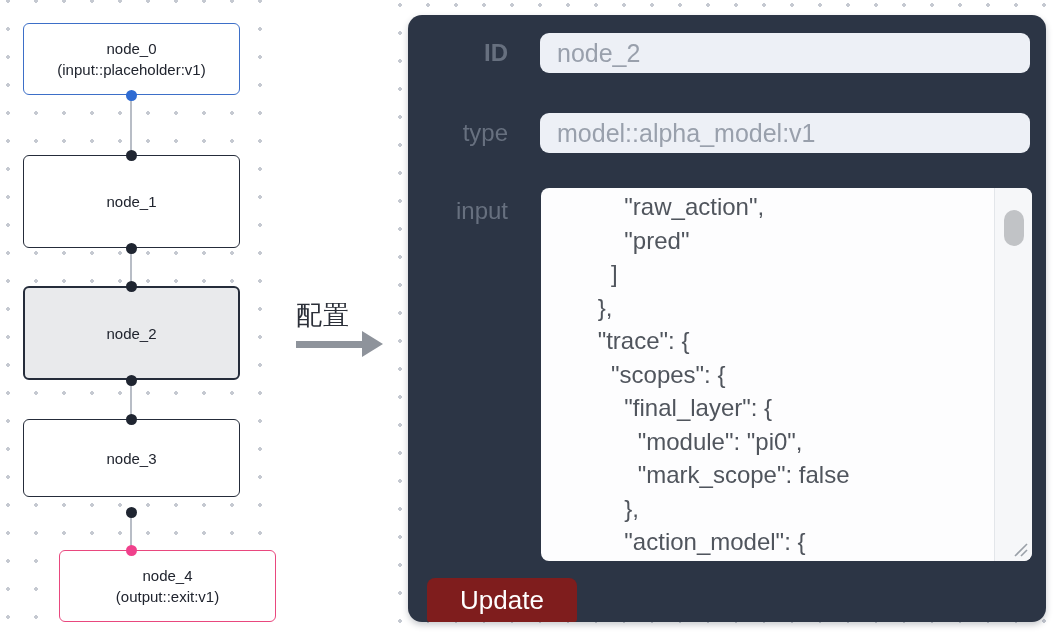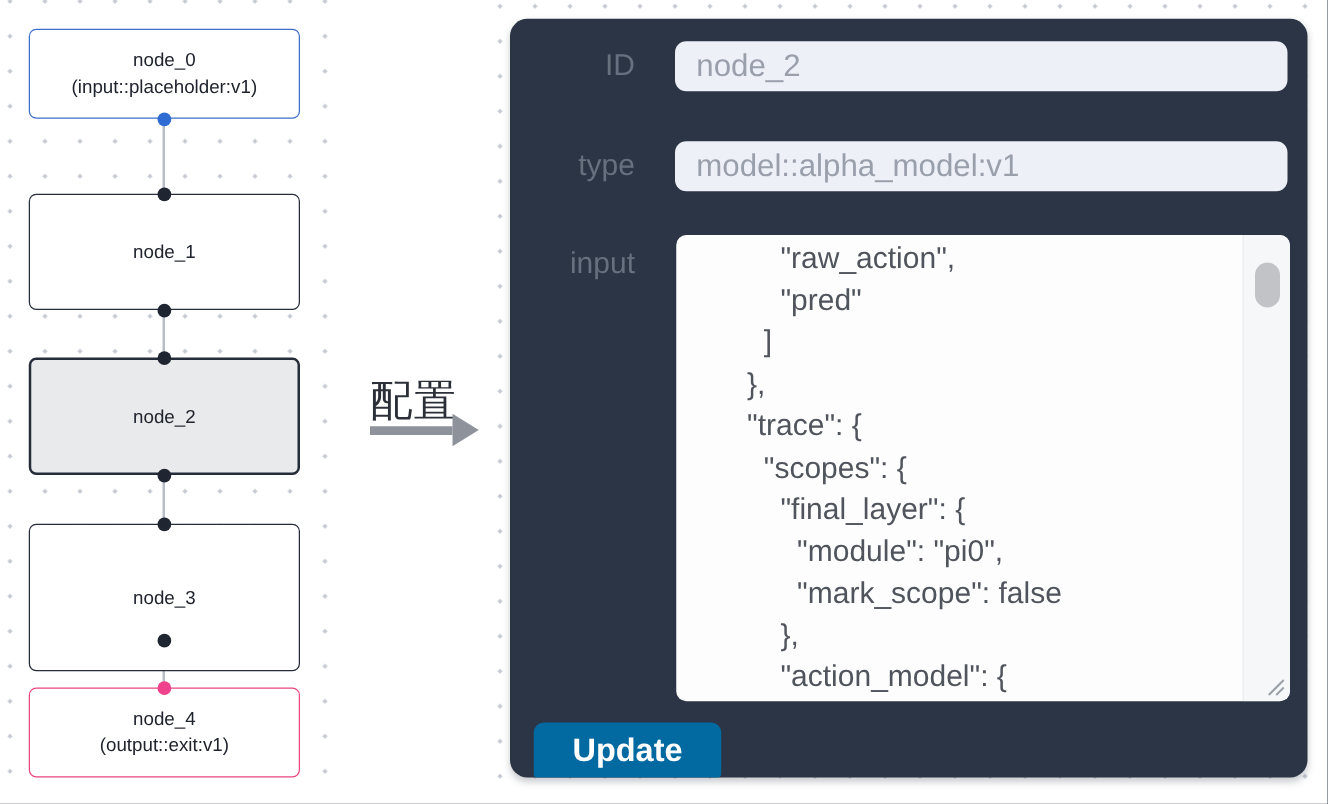--- a/index.html
+++ b/index.html
@@ -35,22 +35,22 @@
     text-align: center;
     padding: 0 24px;
     color: #20242e;
     font-size: 15px;
     line-height: 21px;
   }
   .node .node-sub { word-break: break-all; overflow-wrap: anywhere; }
   .node-0 { top: 23px;  height: 72px; border-color: #3d6fc8; }
   .node-1 { top: 155px; height: 93px; }
   .node-2 { top: 286px; height: 94px; border-width: 2px; background: #e9eaec; }
-  .node-3 { top: 419px; height: 118px; }
-  .node-4 { top: 550px; height: 72px; border-color: #e9477e; }
+  .node-3 { top: 419px; height: 78px; }
+  .node-4 { top: 550px; height: 72px; border-color: #e9477e; margin-left: 36px; }
 
   .edge {
     position: absolute;
     left: 130px;
     width: 2px;
     background: #b8bdc6;
   }
   .edge-0 { top: 95px;  height: 60px; }
   .edge-1 { top: 248px; height: 38px; }
   .edge-2 { top: 380px; height: 39px; }
@@ -71,21 +71,21 @@
   .h-n2-out { top: 375px; }
   .h-n3-in  { top: 414px; }
   .h-n3-out { top: 507px; }
   .h-n4-in  { top: 545px; background: #f0418c; }
 
   
   .annot-label {
     position: absolute;
     left: 296px;
     top: 298px;
-    font-size: 34px;
+    font-size: 26px;
     font-weight: 500;
     color: #2b2f38;
     letter-spacing: 1px;
   }
   .arrow-line {
     position: absolute;
     left: 296px;
     top: 341px;
     width: 66px;
     height: 7px;
@@ -114,21 +114,21 @@
   }
   .field-label {
     position: absolute;
     left: 0;
     width: 100px;
     text-align: right;
     font-size: 24px;
     color: #67707f;
     line-height: 39px;
   }
-  .lbl-id     { top: 18px; }
+  .lbl-id     { top: 18px; font-weight: bold; }
   .lbl-type   { top: 98px; }
   .lbl-config { top: 176px; }
 
   .field-input {
     position: absolute;
     left: 132px;
     width: 490px;
     height: 40px;
     background: #edf0f6;
     border: none;
@@ -183,26 +183,26 @@
     width: 18px;
     height: 18px;
   }
 
   .update-btn {
     position: absolute;
     left: 19px;
     top: 563px;
     width: 150px;
     height: 44px;
-    background: #0369a1;
+    background: #7f1d1d;
     border: none;
     border-radius: 8px 8px 3px 3px;
     color: #ffffff;
     font-size: 26px;
-    font-weight: 700;
+    font-weight: 400;
     font-family: "Liberation Sans", "DejaVu Sans", sans-serif;
     cursor: pointer;
   }
 </style>
 </head>
 <body>
 
 <div class="dots dots-left"></div>
 <div class="dots dots-right"></div>
 

